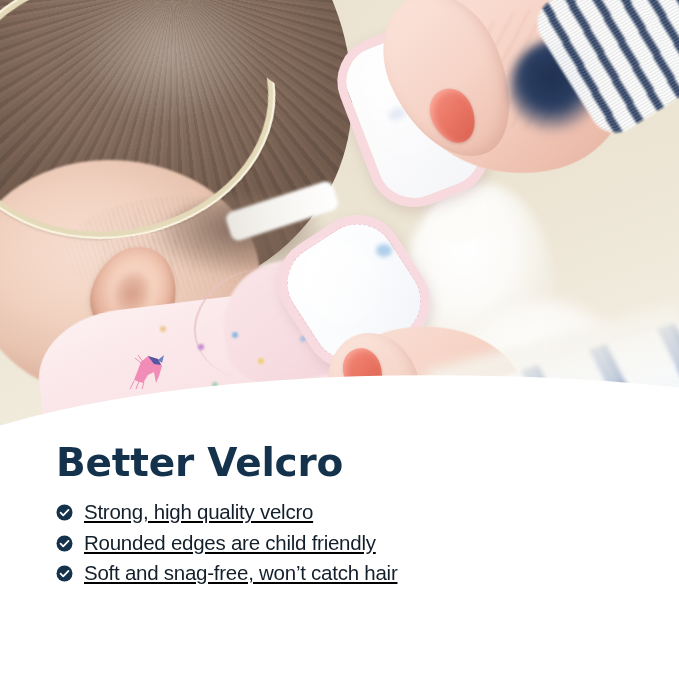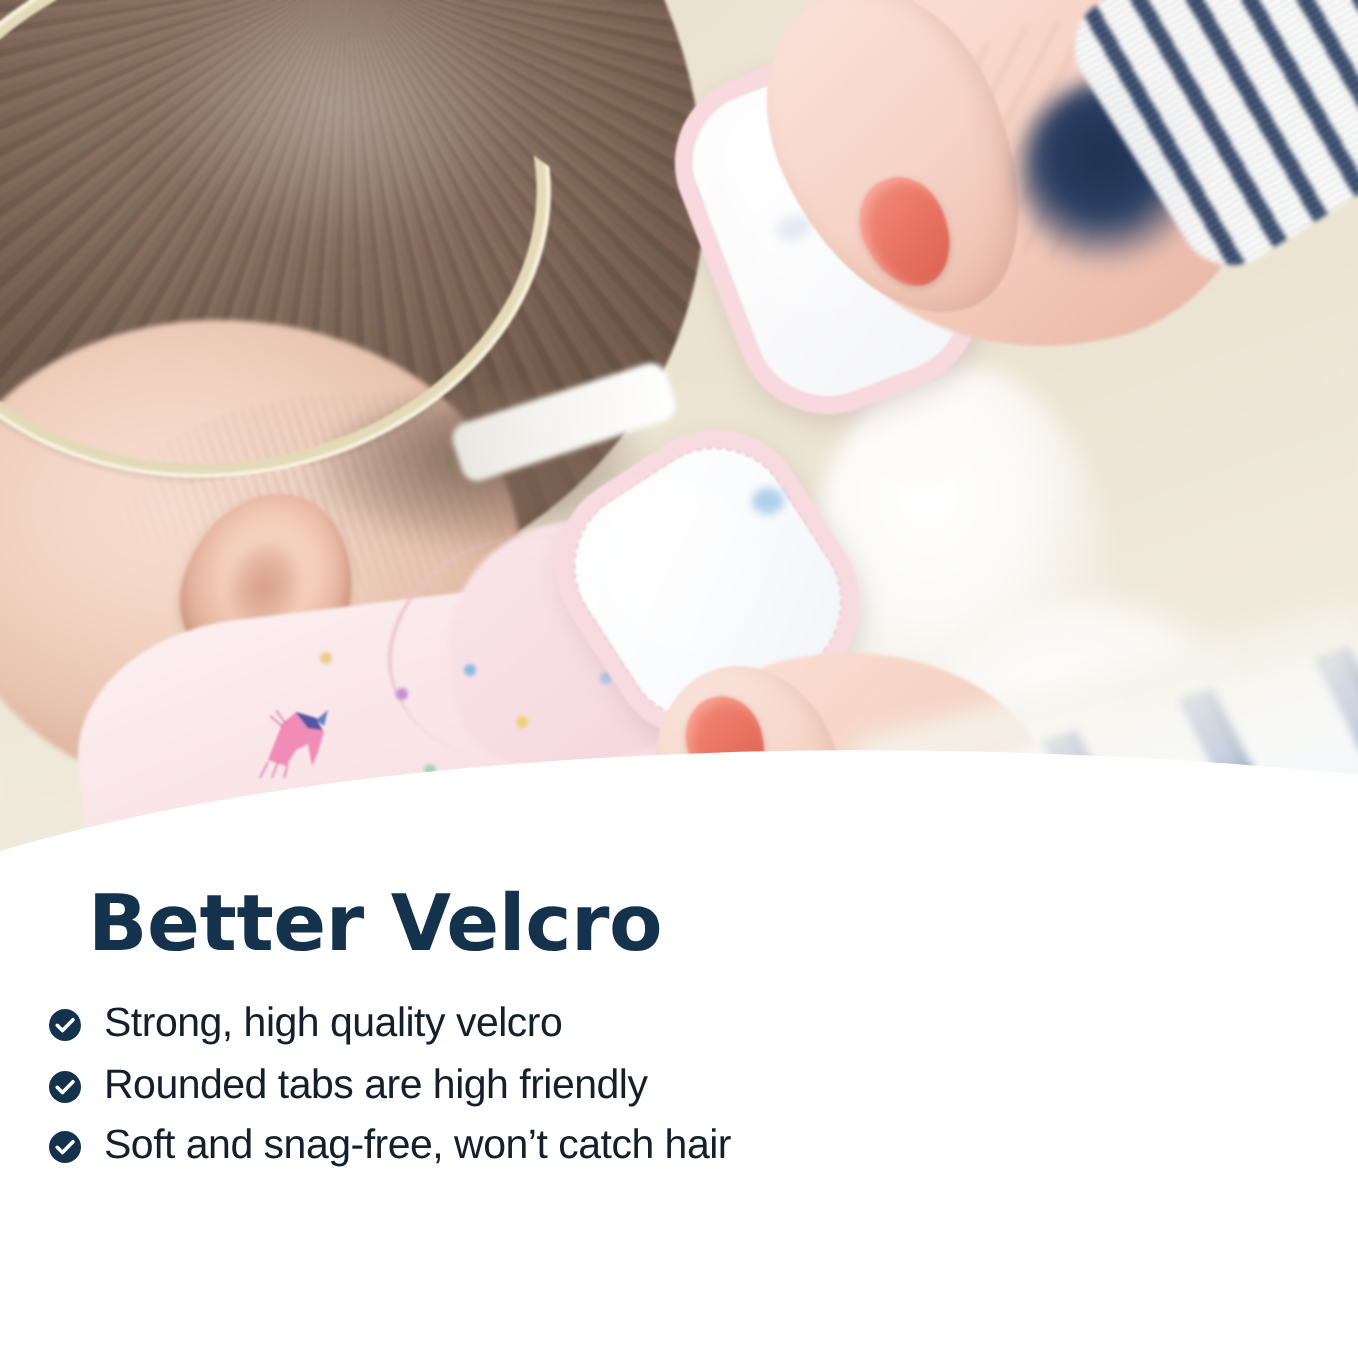--- a/index.html
+++ b/index.html
@@ -360,34 +360,35 @@
   }
 
   
   #content{
     position:absolute; left:0; top:0; width:679px; height:679px;
     pointer-events:none;
   }
   #content > *{ pointer-events:auto; }
 
   #heading{
-    position:absolute; left:44px; top:443px;
+    position:absolute; left:56px; top:443px;
     font-family:"DejaVu Sans", sans-serif;
     font-size:39px;
     font-weight:700;
     letter-spacing:-.2px;
     color:#15324d;
     line-height:1;
     white-space:nowrap;
   }
 
   #features{
-    position:absolute; left:24px; top:497px;
+    position:absolute; left:56px; top:497px;
     width:560px;
     list-style:none;
+    text-decoration:underline;
   }
   .feature{
     display:flex;
     align-items:center;
     height:30.5px;
   }
   .check{
     flex:0 0 auto;
     width:17px; height:17px;
     margin-right:11px;
@@ -501,21 +502,21 @@
         <span class="feature-text">Strong, high quality velcro</span>
       </li>
 
 
 
       <li class="feature">
         <svg class="check" viewBox="0 0 20 20">
           <circle cx="10" cy="10" r="9.4" fill="#15324d"></circle>
           <path d="M5.4 10.2 L8.5 13.3 L14.7 6.9" fill="none" stroke="#ffffff" stroke-width="2.1" stroke-linecap="round" stroke-linejoin="round"></path>
         </svg>
-        <span class="feature-text">Rounded tabs are high friendly</span>
+        <span class="feature-text">Rounded edges are child friendly</span>
       </li>
 
       <li class="feature">
         <svg class="check" viewBox="0 0 20 20">
           <circle cx="10" cy="10" r="9.4" fill="#15324d"></circle>
           <path d="M5.4 10.2 L8.5 13.3 L14.7 6.9" fill="none" stroke="#ffffff" stroke-width="2.1" stroke-linecap="round" stroke-linejoin="round"></path>
         </svg>
         <span class="feature-text">Soft and snag-free, won’t catch hair</span>
       </li>
 

